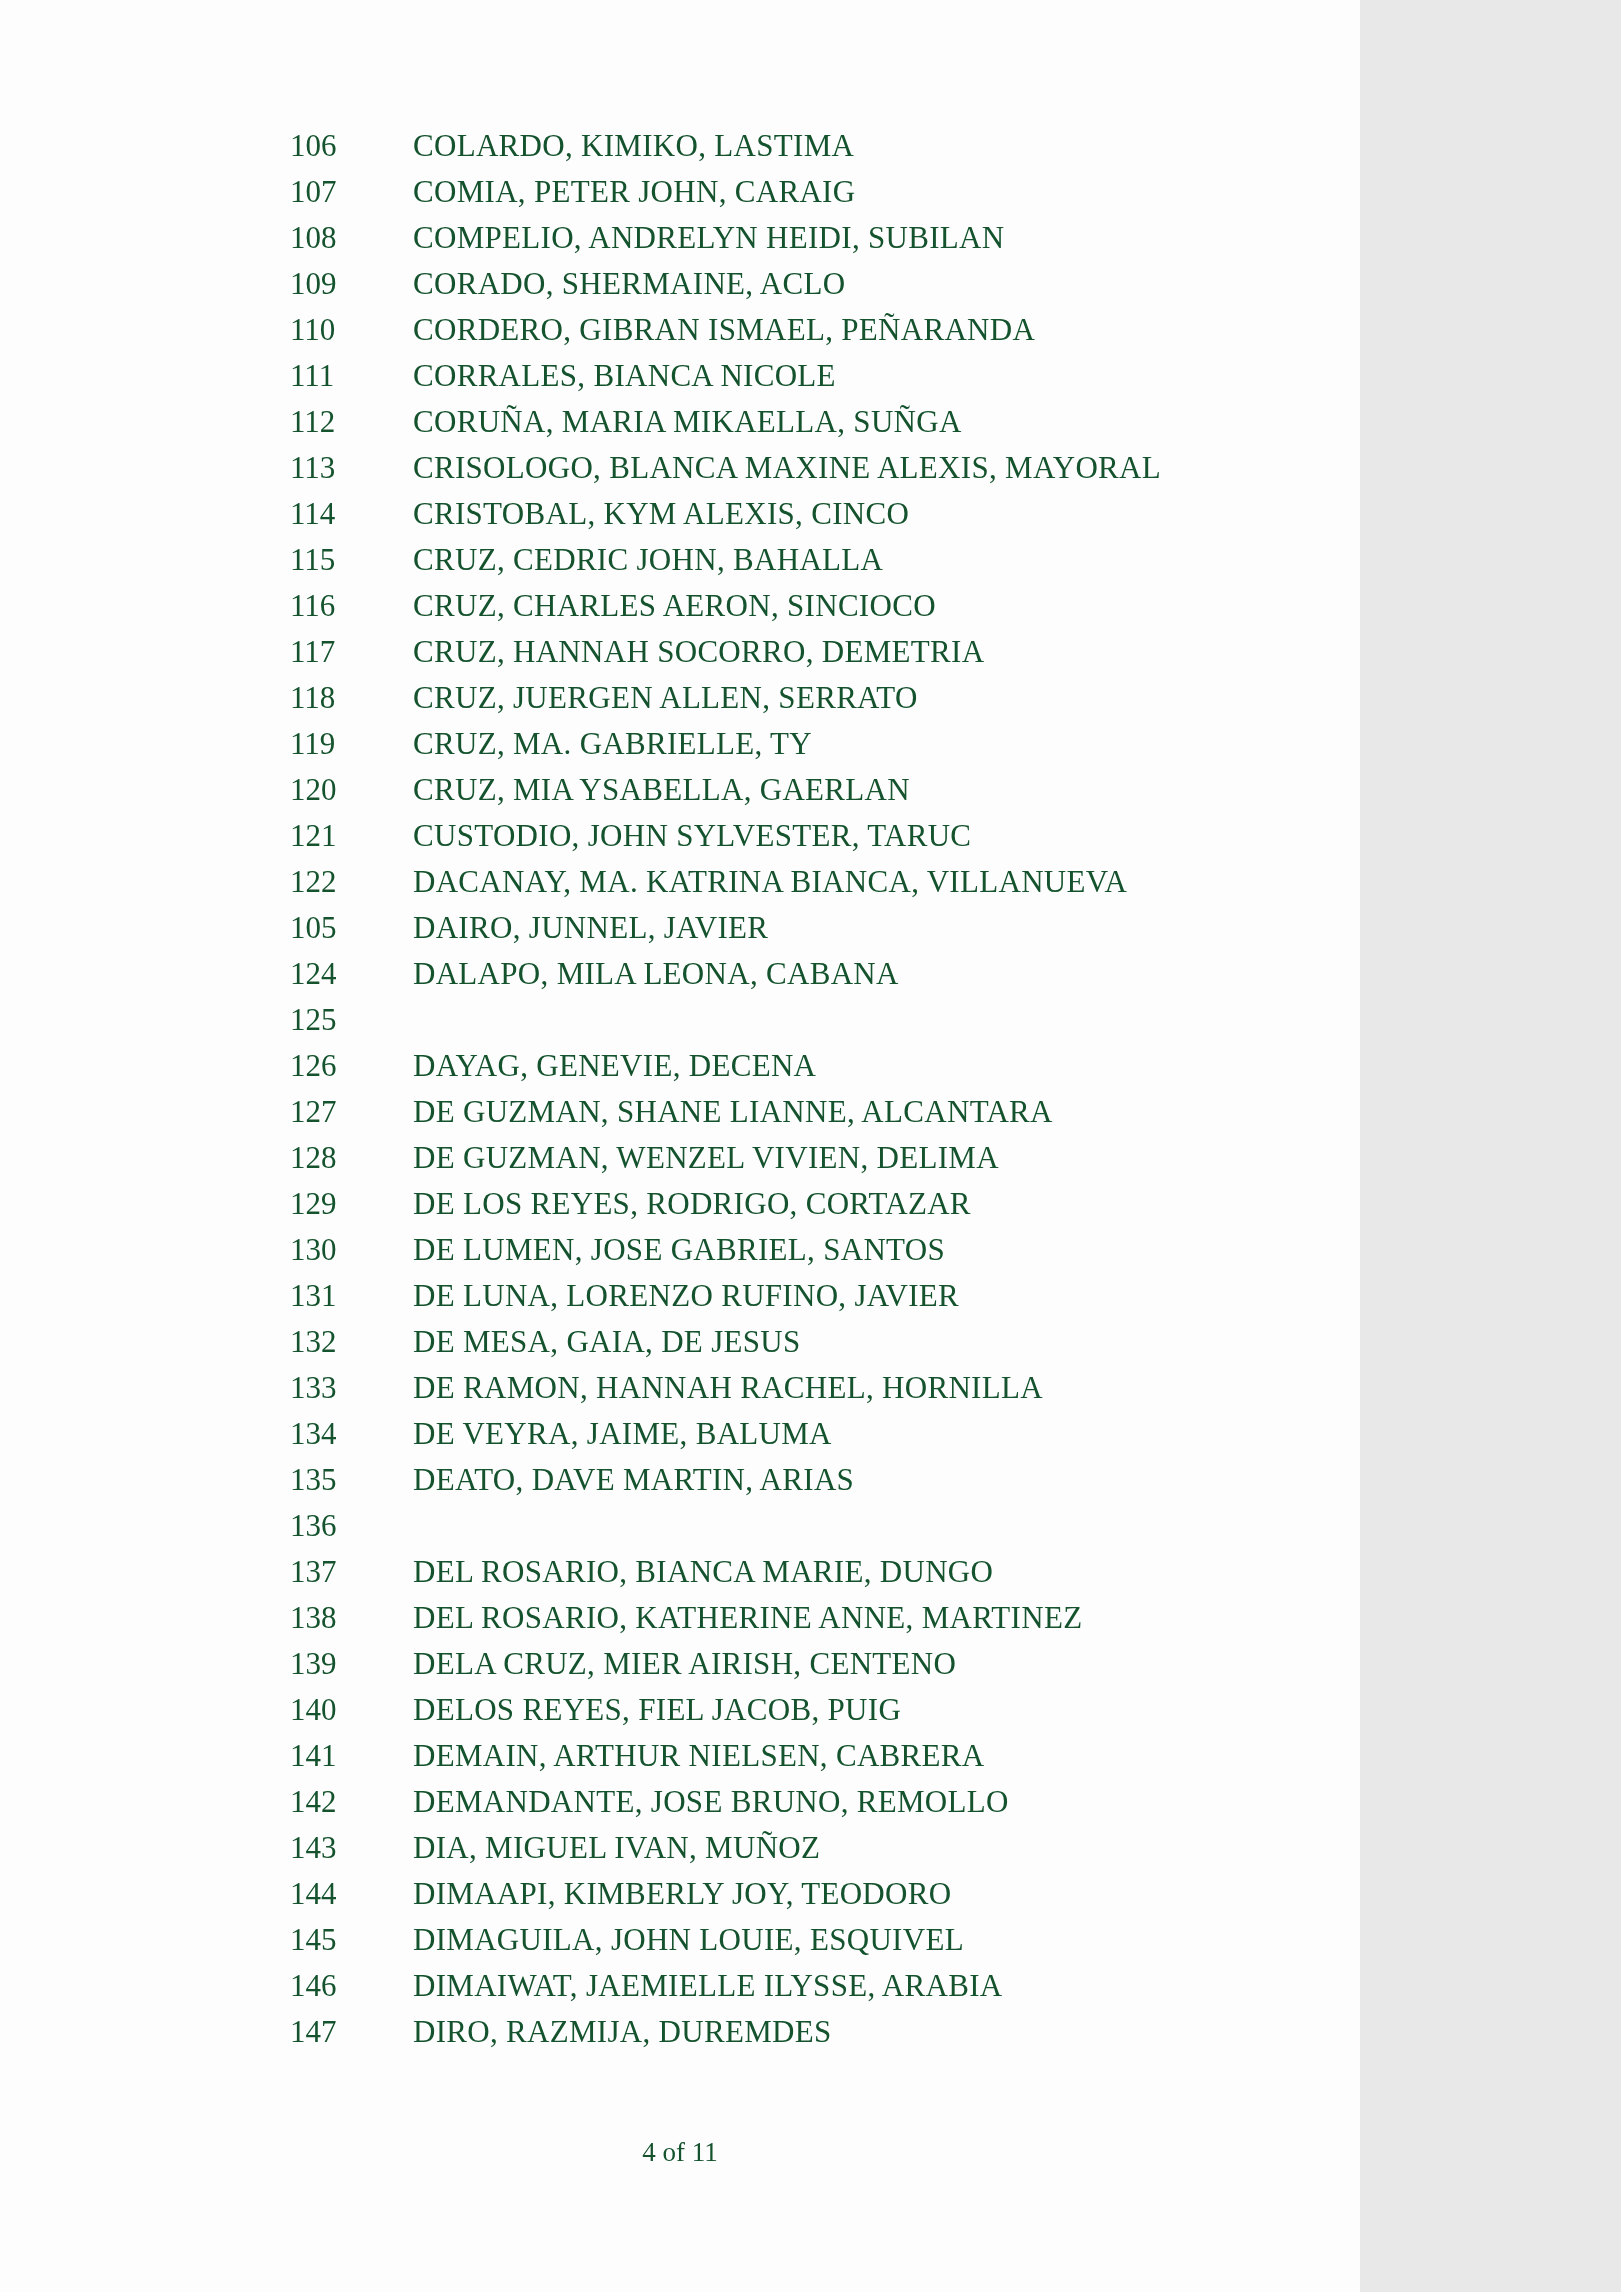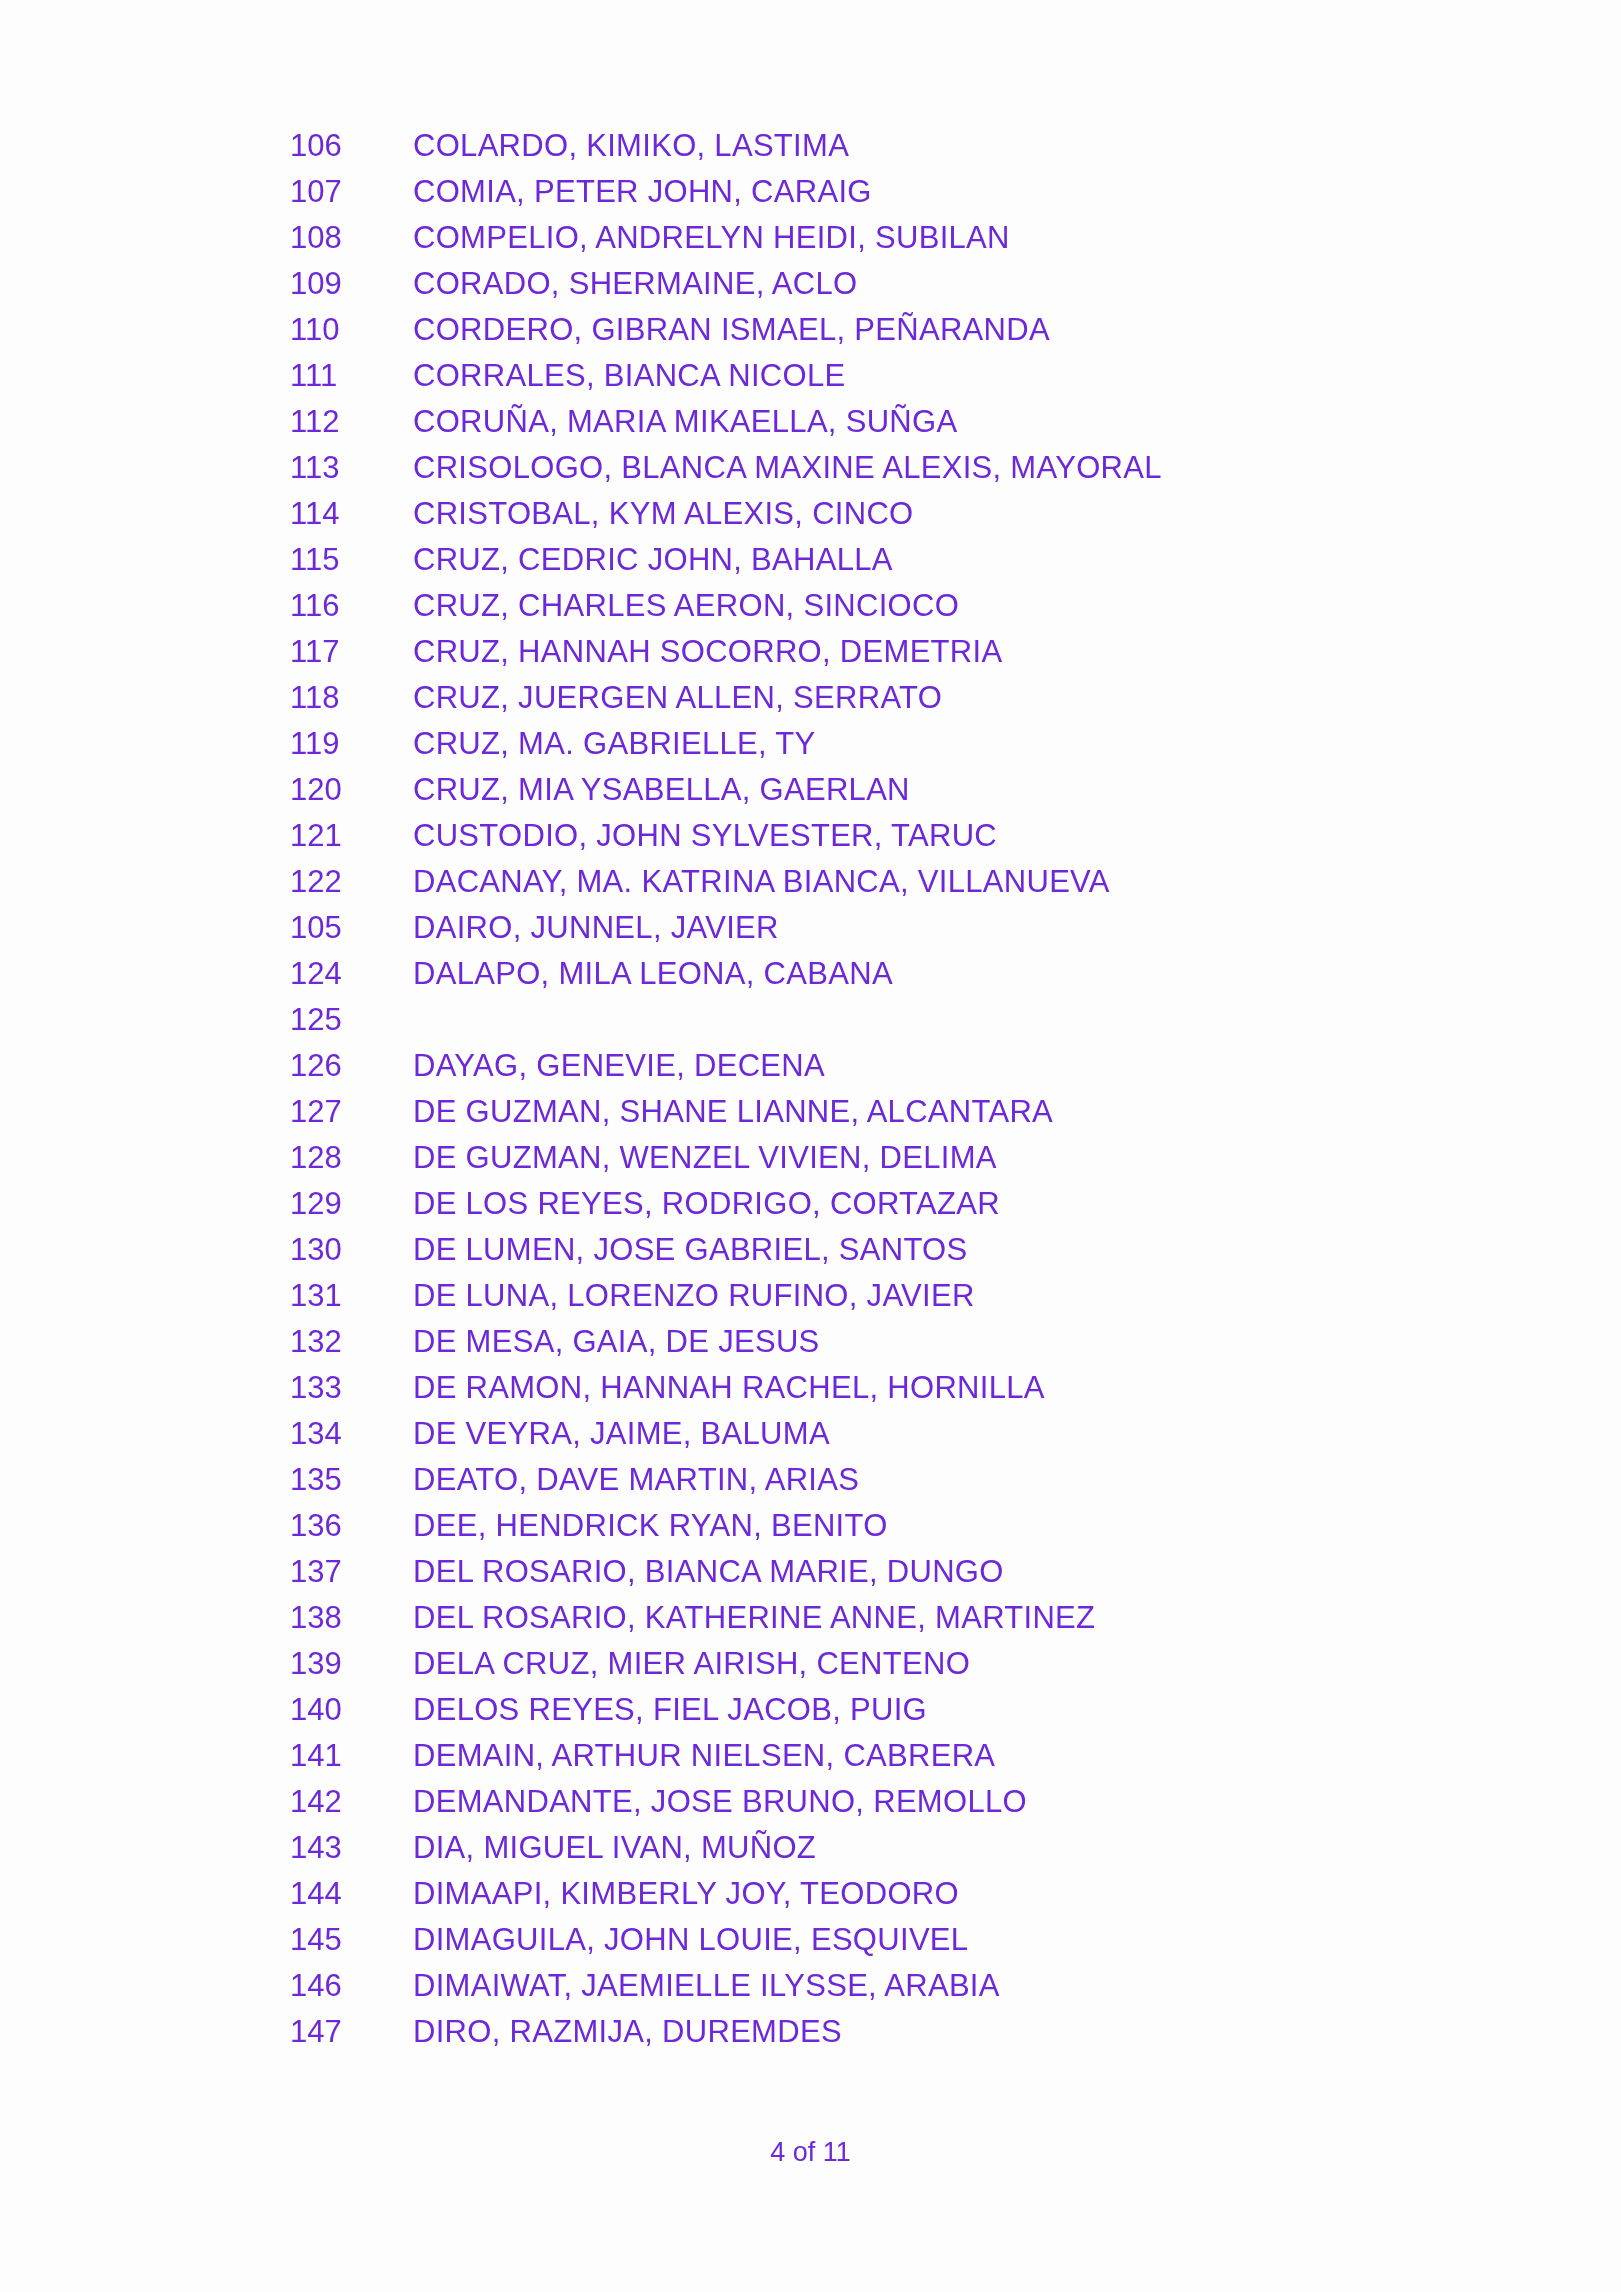--- a/index.html
+++ b/index.html
@@ -2,25 +2,25 @@
 <html><head>
 <meta charset="utf-8">
 <style>
   html, body {
     margin: 0;
     padding: 0;
     background: #e8e8e8;
   }
   .page {
     position: relative;
-    width: 1621px;
+    width: 1360px;
     height: 2293px;
     background: #fdfdfd;
-    color: #6d28d9;
-    font-family: Liberation Sans, sans-serif;
+    color: #14532d;
+    font-family: Liberation Serif, serif;
     overflow: hidden;
   }
   .list {
     position: absolute;
     top: 123px;
     left: 0;
     right: 0;
   }
   .row {
     position: relative;
@@ -198,21 +198,20 @@
       <span class="name">DE VEYRA, JAIME, BALUMA</span>
     </div>
 
     <div class="row">
       <span class="num">135</span>
       <span class="name">DEATO, DAVE MARTIN, ARIAS</span>
     </div>
 
     <div class="row">
       <span class="num">136</span>
-      <span class="name">DEE, HENDRICK RYAN, BENITO</span>
     </div>
 
     <div class="row">
       <span class="num">137</span>
       <span class="name">DEL ROSARIO, BIANCA MARIE, DUNGO</span>
     </div>
 
     <div class="row">
       <span class="num">138</span>
       <span class="name">DEL ROSARIO, KATHERINE ANNE, MARTINEZ</span>

